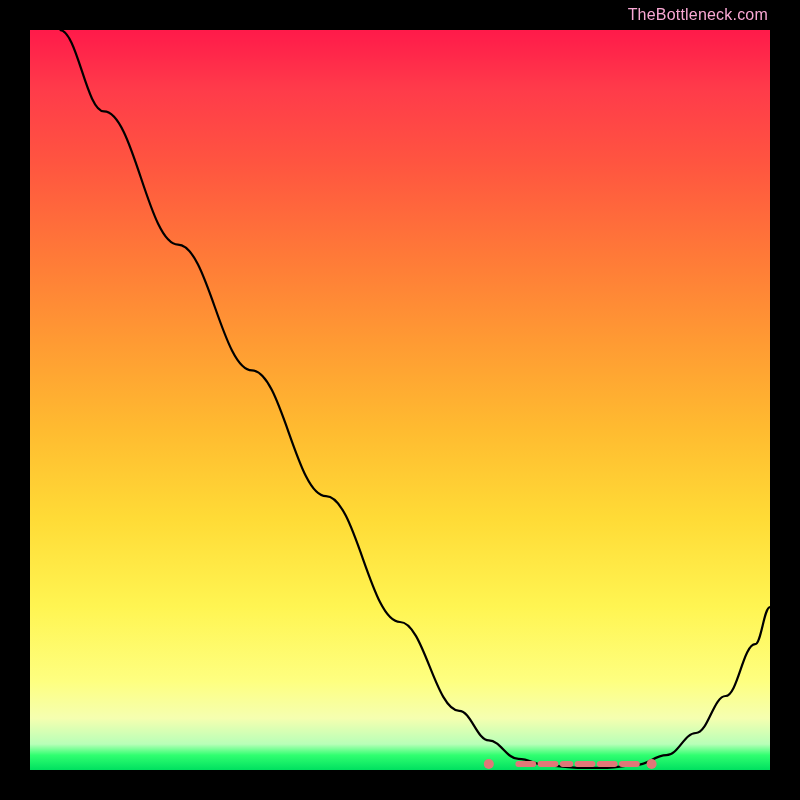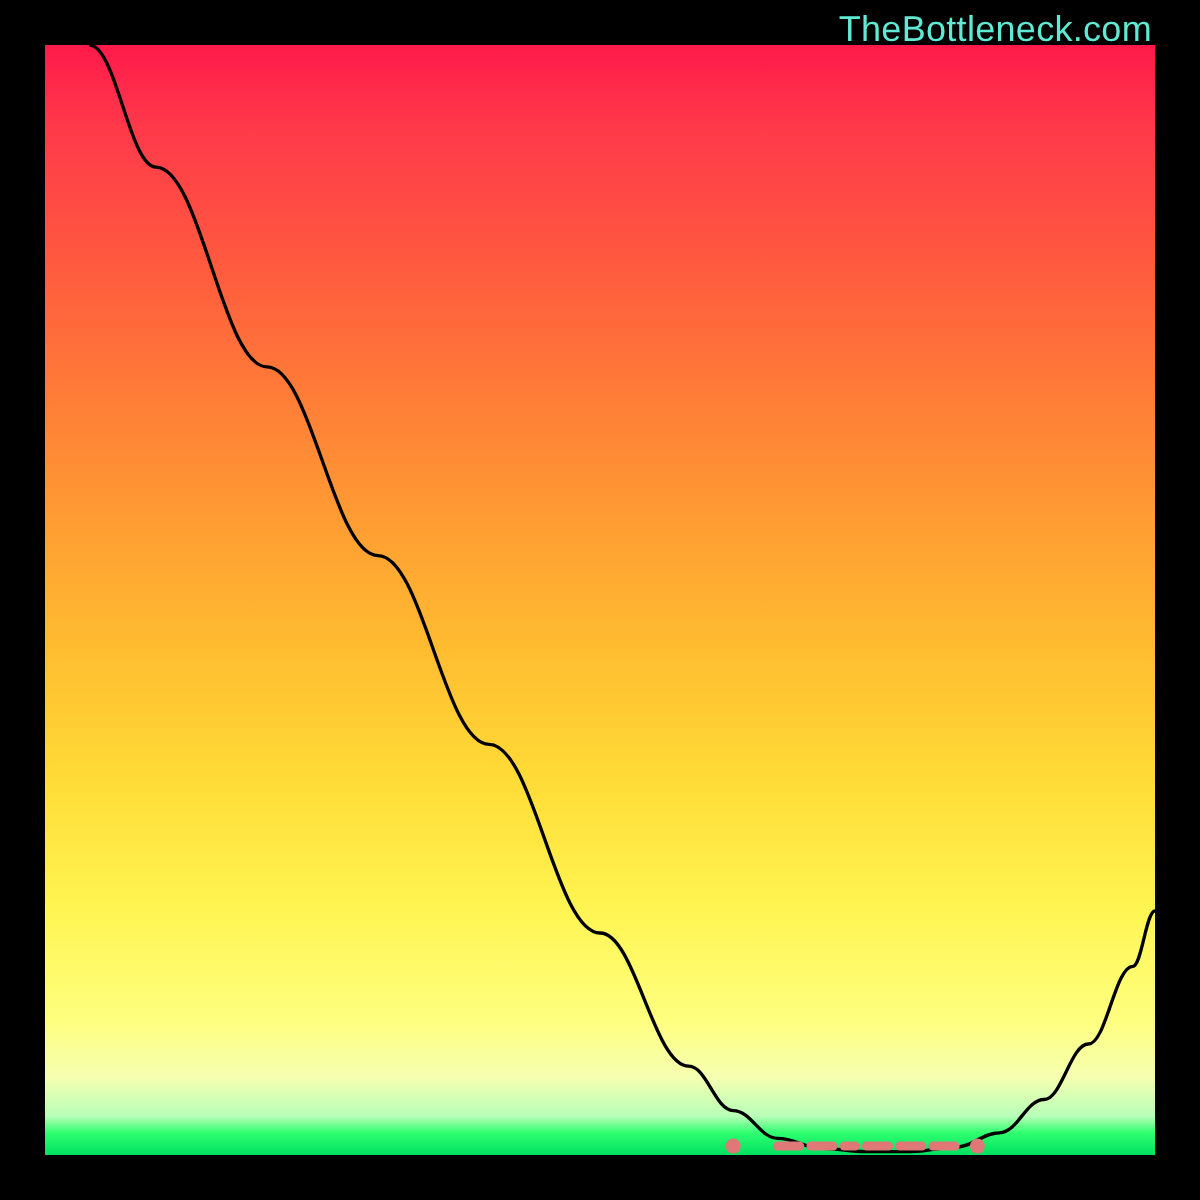--- a/index.html
+++ b/index.html
@@ -28,22 +28,22 @@
       #f5ffb0 93%,
       #b8ffb8 96.5%,
       #30ff70 98%,
       #00e060 100%
     );
   }
   .watermark {
     position: absolute;
     top: 6px;
     right: 32px;
-    color: #5eead4;
-    font-size: 24px;
+    color: #f9a8d4;
+    font-size: 16px;
     font-weight: 500;
     letter-spacing: 0.2px;
   }
   svg.curve {
     position: absolute;
     left: 0; top: 0;
     width: 740px; height: 740px;
   }
   .dot {
     fill: #e07878;

